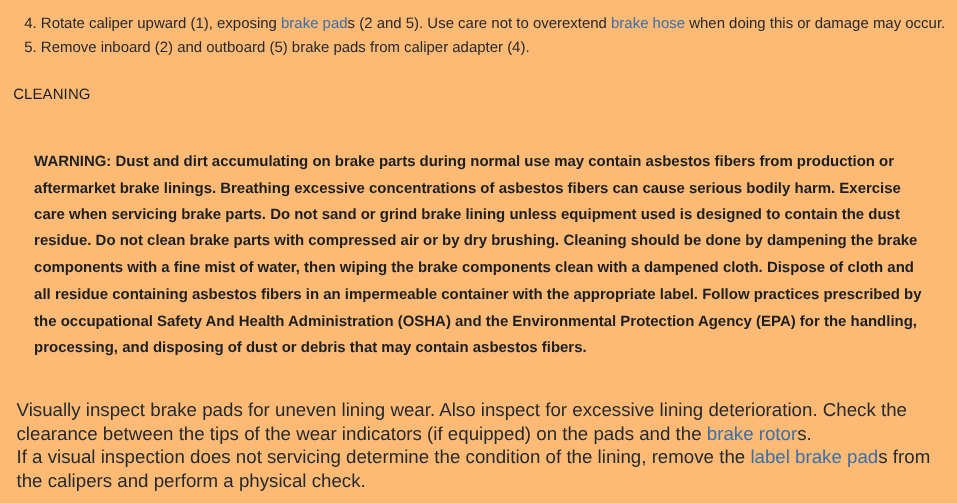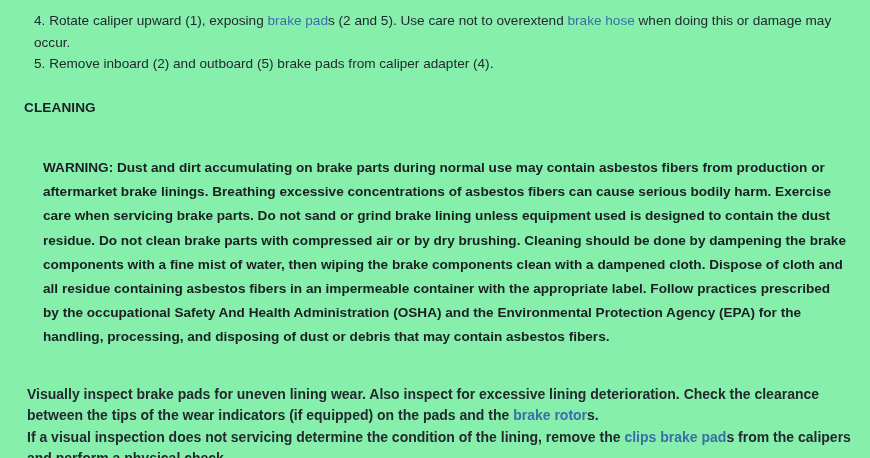--- a/index.html
+++ b/index.html
@@ -12,53 +12,52 @@
     height: 458px;
     overflow: hidden;
     font-family: "Liberation Sans", sans-serif;
     color: #1f2328;
     -webkit-font-smoothing: antialiased;
   }
   .page {
     box-sizing: border-box;
     width: 870px;
     height: 458px;
-    padding: 10px 8px 0 24px;
-    background: #86efac;
+    padding: 10px 8px 0 12px;
+    background: #fdba74;
   }
   .step {
     font-size: 13.6px;
     line-height: 21.5px;
     color: #24292f;
     margin: 0;
     padding-left: 10px;
   }
   .heading {
     font-size: 13.6px;
     line-height: 21.5px;
-    font-weight: bold;
+    font-weight: normal;
     color: #1b1f23;
     margin: 0;
     letter-spacing: 0.1px;
   }
   .warning {
     font-size: 13.6px;
     line-height: 24.2px;
     font-weight: bold;
     color: #1b1f23;
     margin: 16px;
     padding-left: 3px;
   }
   .inspect-line {
-    font-size: 14px;
+    font-size: 17px;
     line-height: 21.5px;
     color: #24292f;
     margin: 0;
     padding-left: 3px;
-    font-weight: bold;
   }
   a.link, .link {
     color: #3b6ea8;
     text-decoration: none;
     cursor: pointer;
   }
   .gap-md { height: 22px; }
   .section-gap { height: 18px; }
 </style>
 </head>
@@ -82,15 +81,15 @@
   <p class="heading">CLEANING</p>
 
   <div class="gap-md"></div>
 
   <p class="warning">WARNING: Dust and dirt accumulating on brake parts during normal use may contain asbestos fibers from production or aftermarket brake linings. Breathing excessive concentrations of asbestos fibers can cause serious bodily harm. Exercise care when servicing brake parts. Do not sand or grind brake lining unless equipment used is designed to contain the dust residue. Do not clean brake parts with compressed air or by dry brushing. Cleaning should be done by dampening the brake components with a fine mist of water, then wiping the brake components clean with a dampened cloth. Dispose of cloth and all residue containing asbestos fibers in an impermeable container with the appropriate label. Follow practices prescribed by the occupational Safety And Health Administration (OSHA) and the Environmental Protection Agency (EPA) for the handling, processing, and disposing of dust or debris that may contain asbestos fibers.</p>
 
   <div class="section-gap"></div>
 
 
   <p class="inspect-line"><span>Visually inspect brake pads for uneven lining wear. Also inspect for excessive lining deterioration. Check the clearance between the tips of the wear indicators (if equipped) on the pads and the </span><a class="link">brake rotor</a><span>s.</span></p>
-  <p class="inspect-line"><span>If a visual inspection does not servicing determine the condition of the lining, remove the </span><a class="link">clips brake pad</a><span>s from the calipers and perform a physical check.</span></p>
+  <p class="inspect-line"><span>If a visual inspection does not servicing determine the condition of the lining, remove the </span><a class="link">label brake pad</a><span>s from the calipers and perform a physical check.</span></p>
 
 </div>
 
 </body></html>

